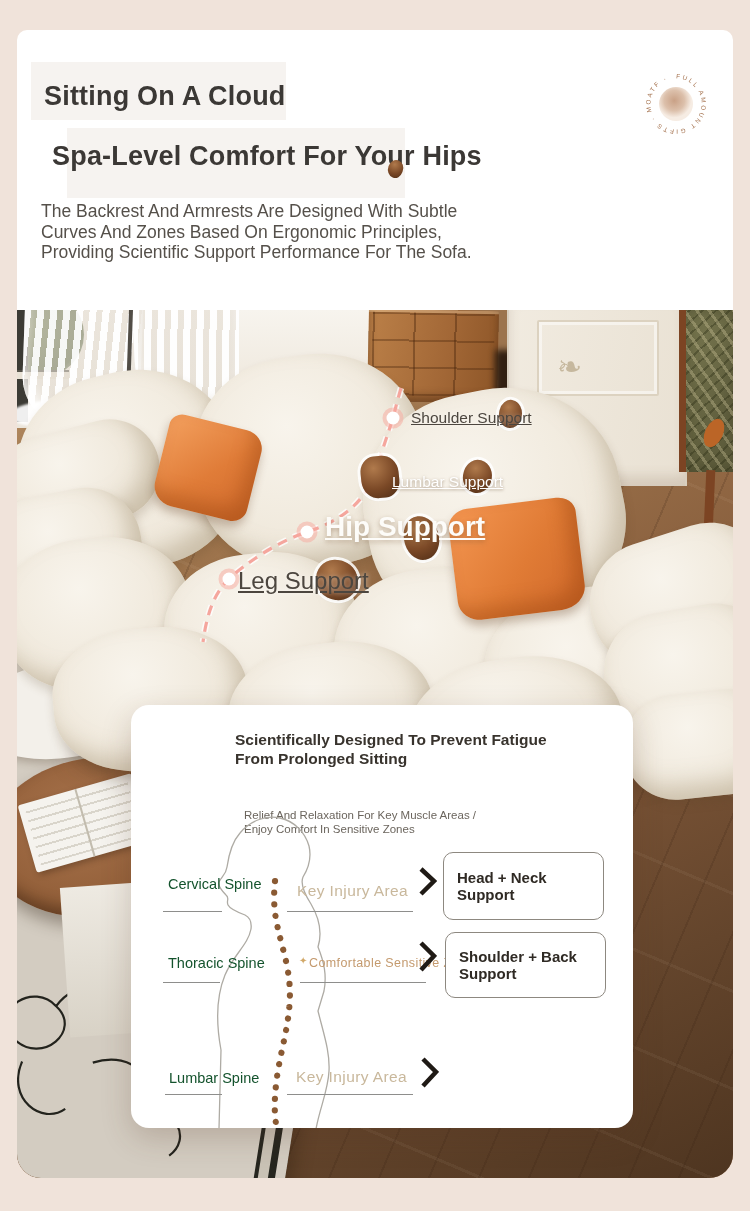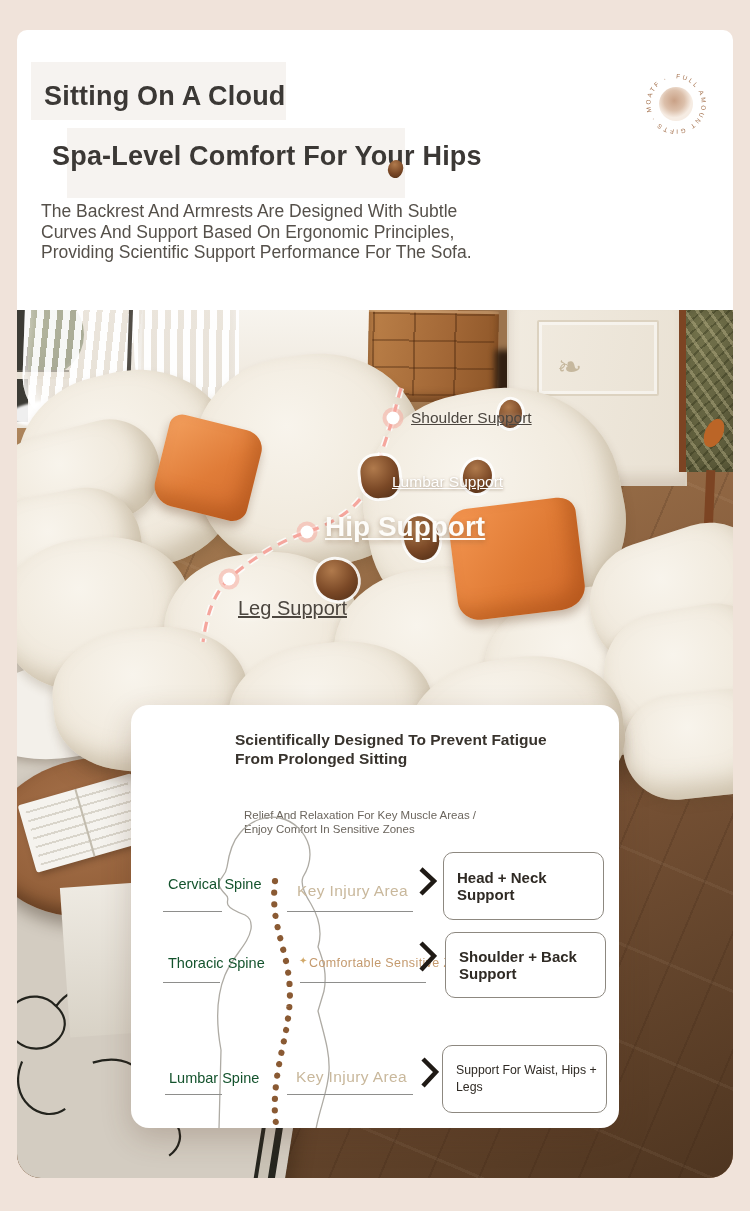--- a/index.html
+++ b/index.html
@@ -119,30 +119,30 @@
   .pillowL{left:143px;top:112px;width:96px;height:92px;border-radius:14% 20% 16% 22%;
     background:linear-gradient(135deg,#f09a58 10%,#e07c38 55%,#d06a2c);transform:rotate(14deg);}
   .pillowR{left:436px;top:193px;width:128px;height:112px;border-radius:16% 14% 20% 18%;
     background:linear-gradient(130deg,#f0914c 10%,#e07b35 55%,#cf682a);transform:rotate(-7deg);}
   
   .anno-svg{left:0;top:0;width:716px;height:868px;pointer-events:none;}
   .photo-label{white-space:nowrap;text-shadow:0 0 5px rgba(255,255,255,.55);text-decoration:underline;}
   .lbl-shoulder{left:394px;top:99px;font-size:15.5px;font-weight:500;color:#4c463f;}
   .lbl-lumbar{left:375px;top:163px;font-size:15.5px;font-weight:500;color:#ffffff;text-shadow:0 1px 3px rgba(90,60,30,.5);}
   .lbl-hip{left:308px;top:201px;font-size:28px;font-weight:700;color:#fdfcf9;text-shadow:0 2px 5px rgba(120,85,50,.45);}
-  .lbl-leg{left:221px;top:257px;font-size:20px;font-weight:500;color:#4c463f;margin-top:30px;}
+  .lbl-leg{left:221px;top:257px;font-size:24px;font-weight:500;color:#4c463f;}
   .bean-shoulder{left:482px;top:90px;width:23px;height:28px;transform:rotate(12deg);}
   .blob-lumbar{left:344px;top:146px;width:38px;height:42px;transform:rotate(-6deg);border-radius:38% 42% 40% 44%;}
   .bean-lumbar{left:446px;top:150px;width:29px;height:33px;transform:rotate(18deg);}
   .bean-hip{left:387px;top:206px;width:35px;height:44px;transform:rotate(-8deg);}
   .bean-leg{left:299px;top:250px;width:42px;height:40px;transform:rotate(6deg);}
 
   
   .card{left:131px;top:705px;width:488px;height:423px;background:#ffffff;border-radius:18px;
-    box-shadow:0 10px 30px rgba(80,50,30,.22);}
+    box-shadow:0 10px 30px rgba(80,50,30,.22);padding-left:14px;}
   .card-title{left:104px;top:25px;font-size:15.5px;font-weight:700;color:#38332d;line-height:19px;}
   .card-sub{left:113px;top:68px;font-size:11.5px;color:#6b655d;line-height:13.5px;}
   .sil-svg{left:0;top:0;width:488px;height:423px;pointer-events:none;}
   .spine-label{font-size:14.5px;color:#14532d;font-weight:500;white-space:nowrap;}
   .zone-label{white-space:nowrap;letter-spacing:.4px;}
   .zone-big{font-size:15.5px;color:#c9b89c;font-weight:500;}
   .zone-small{font-size:12.5px;color:#c49a6e;font-weight:500;}
   .uline{height:1.4px;background:#8e8e8c;}
   .support-box{border:1.4px solid #8d8880;border-radius:10px;background:#fff;display:flex;flex-direction:column;justify-content:center;padding-left:13px;}
   .support-box .l1,.support-box .l2{font-size:15px;font-weight:700;color:#2f2a24;line-height:17px;}
@@ -156,21 +156,21 @@
 <div id="app">
 
   <div class="abs white-panel"></div>
   <div class="abs hl-block hl1"></div>
   <div class="abs hl-block hl2"></div>
   <div class="abs headline h2">Spa-Level Comfort For Your Hips</div>
   <div class="abs headline h1">Sitting On A Cloud</div>
   <div class="abs bean bean-title"></div>
   <div class="abs desc">
     <div>The Backrest And Armrests Are Designed With Subtle</div>
-    <div>Curves And Support Based On Ergonomic Principles,</div>
+    <div>Curves And Zones Based On Ergonomic Principles,</div>
     <div>Providing Scientific Support Performance For The Sofa.</div>
   </div>
 
   <svg class="abs badge" viewBox="0 0 62 62">
     <defs>
       <radialGradient id="stampg" cx="45%" cy="40%">
         <stop offset="0%" stop-color="#c9a186"></stop>
           <stop offset="60%" stop-color="#dcc0ab"></stop>
           <stop offset="100%" stop-color="#f6ece3"></stop>
       </radialGradient>
@@ -323,19 +323,15 @@
       <div class="l2">Support</div>
     </div>
 
     <div class="abs spine-label" style="left:38px;top:365px;">Lumbar Spine</div>
     <div class="abs zone-label zone-big" style="left:165px;top:363px;">Key Injury Area</div>
     <div class="abs uline" style="left:34px;top:389px;width:57px;"></div>
     <div class="abs uline" style="left:156px;top:389px;width:126px;"></div>
     <svg class="abs" style="left:290px;top:352px;" width="18" height="32">
         <polyline class="chev" points="2,2 15,15 2,29"></polyline>
       </svg>
-    <div class="abs support-box box3" style="left:311px;top:340px;width:150px;height:66px;">
-      <div class="l1">Support For Waist, Hips + Legs</div>
-      <div class="l2"></div>
-    </div>
   </div>
 
 </div>
 
 </body></html>

